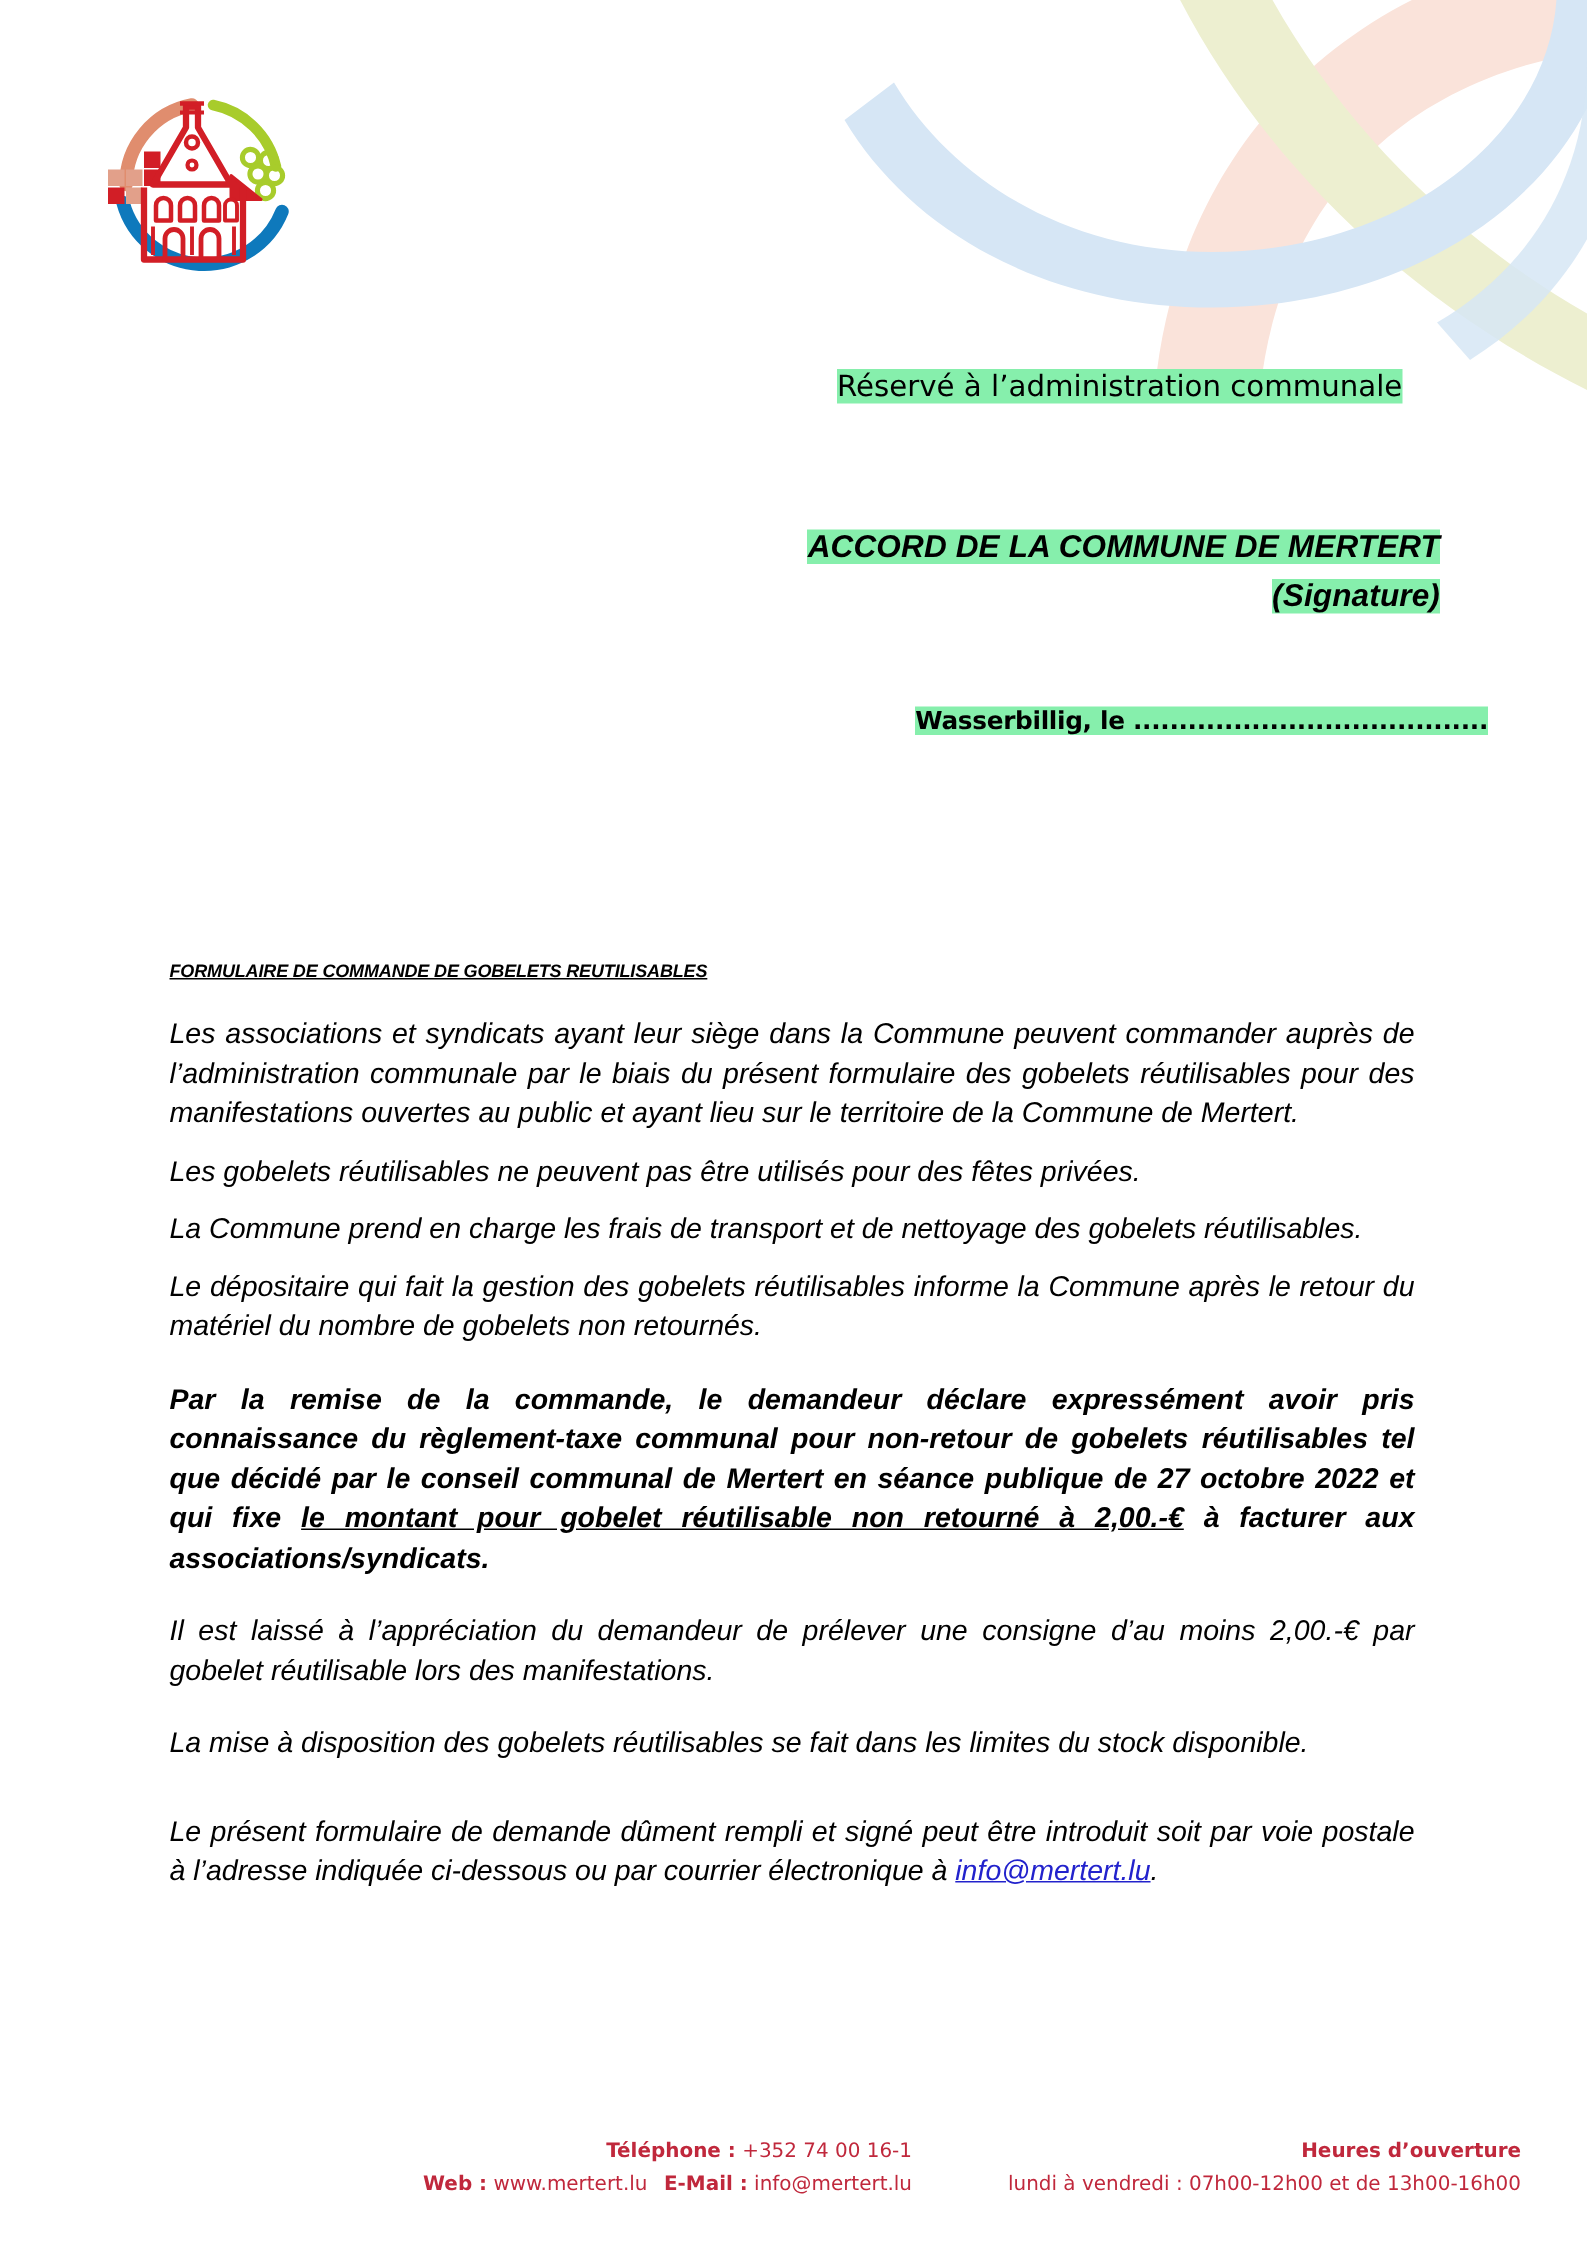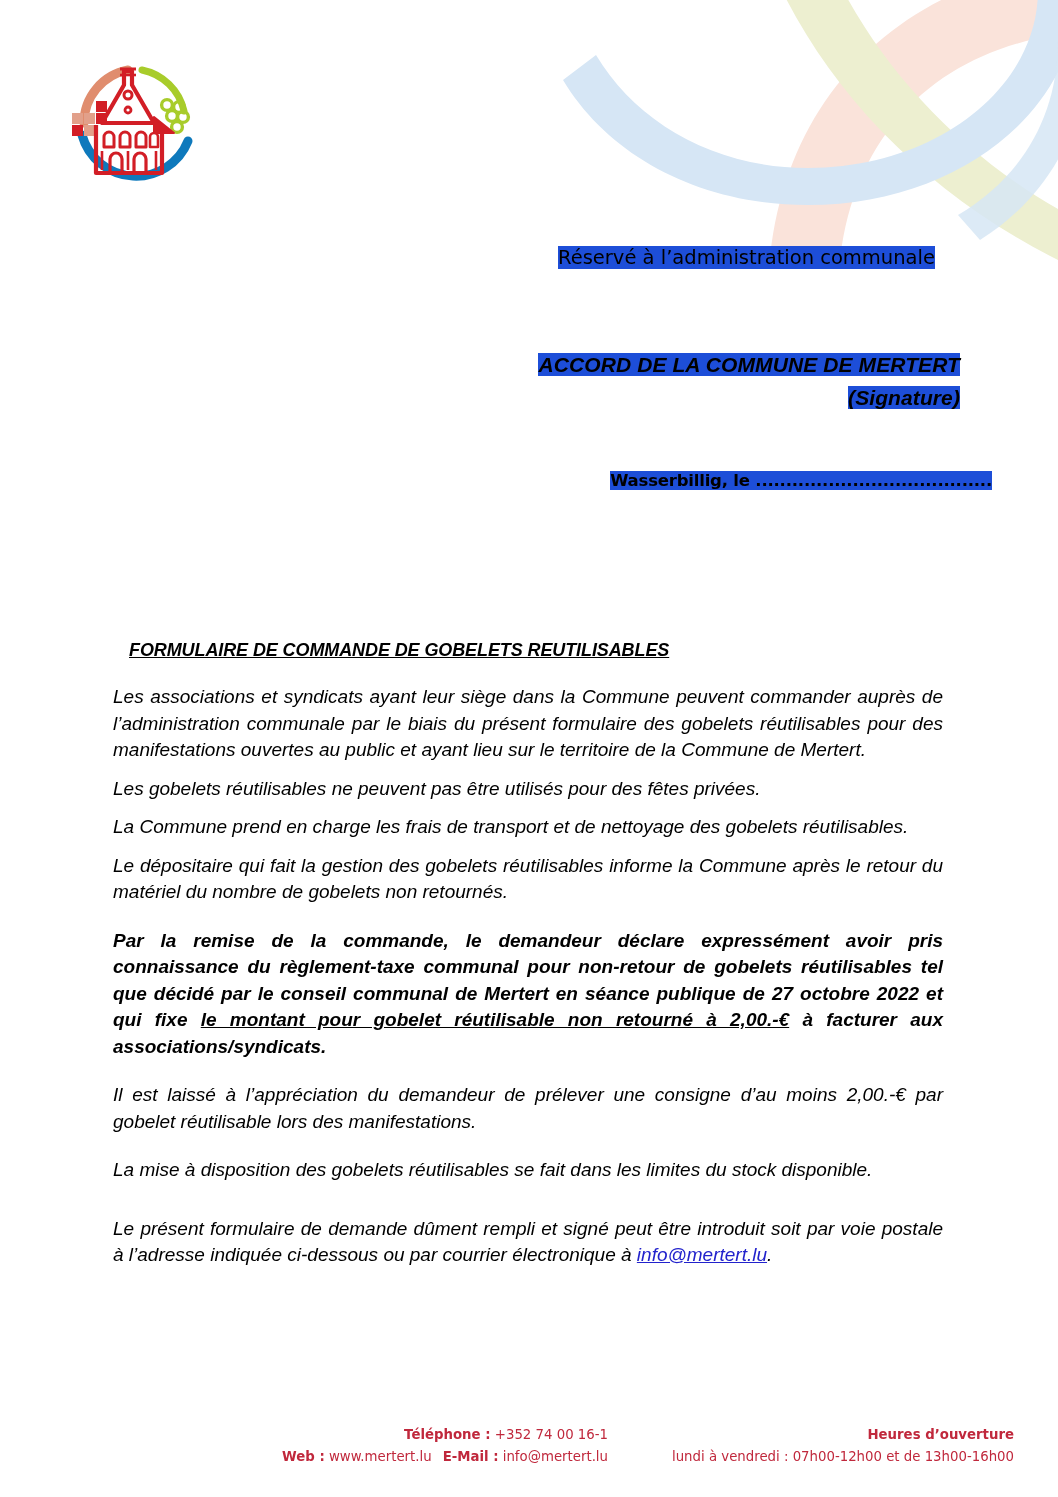--- a/index.html
+++ b/index.html
@@ -59,21 +59,21 @@
   }
 
   
   .reserved-block {
     position: absolute;
     left: 540px;
     top: 243px;
     width: 420px;
   }
   .hl {
-    background: #1d4ed8;
+    background: #86efac;
     box-decoration-break: clone;
     -webkit-box-decoration-break: clone;
   }
   .reserved-line {
     font-family: "DejaVu Sans", sans-serif;
     font-size: 19.5px;
     line-height: 30px;
     text-align: left;
     padding-left: 18px;
   }
@@ -112,24 +112,24 @@
   .body-area {
     position: absolute;
     left: 113px;
     top: 640px;
     width: 830px;
   }
   .form-title {
     font-family: "Liberation Sans", sans-serif;
     font-style: italic;
     font-weight: bold;
-    font-size: 18px;
+    font-size: 12px;
     text-decoration: underline;
     letter-spacing: -0.1px;
-    margin: 0 0 23px 16px;
+    margin: 0 0 23px 0;
   }
   .p {
     font-family: "Liberation Sans", sans-serif;
     font-style: italic;
     font-size: 19px;
     line-height: 26.5px;
     text-align: justify;
     margin: 0 0 12px 0;
     font-stretch: condensed;
   }

